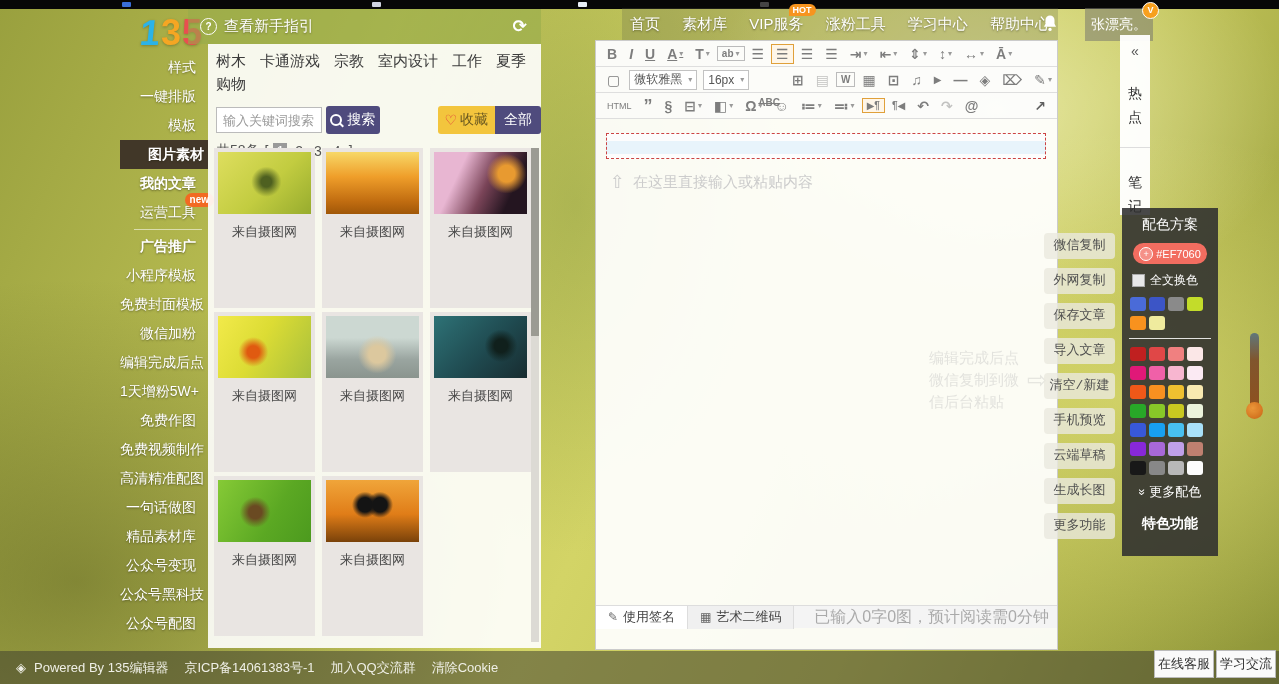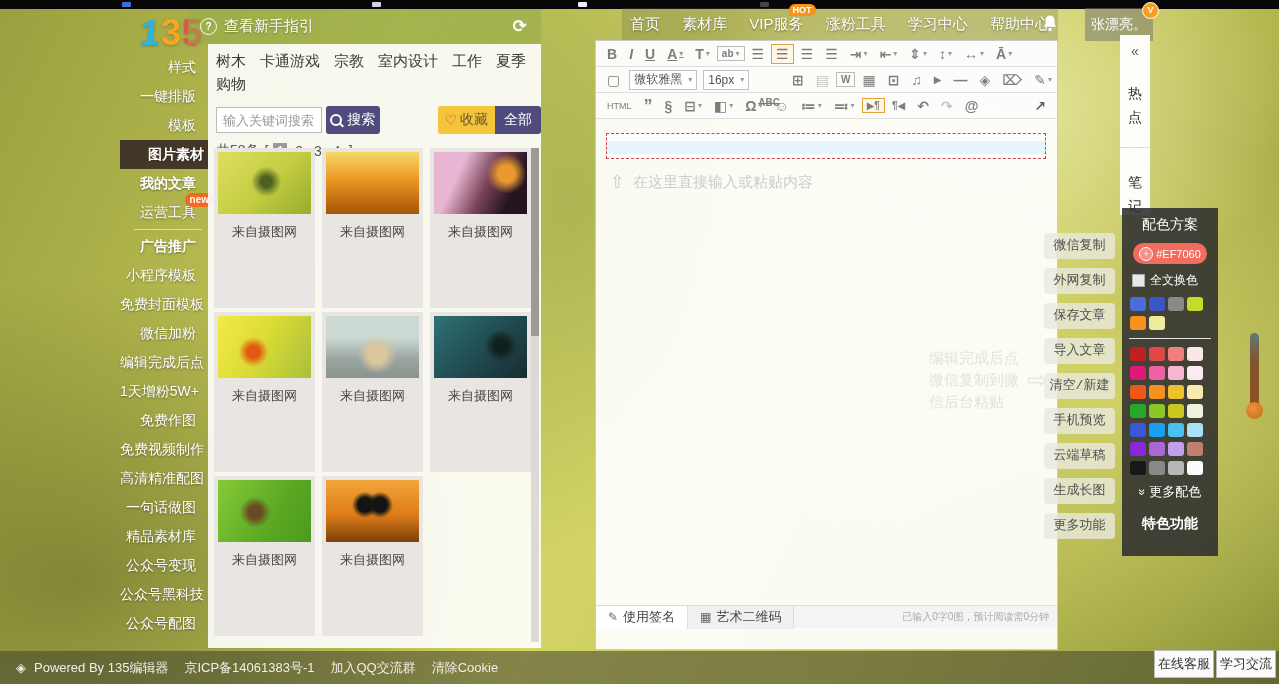--- a/index.html
+++ b/index.html
@@ -118,21 +118,21 @@
   .ph-arrow{font-size:18px;}
   .hint-left{position:absolute;left:12px;top:238px;display:flex;align-items:center;gap:10px;color:#e0e0dc;}
   .hint-right{position:absolute;right:10px;top:228px;display:flex;align-items:center;gap:8px;color:#e0e0dc;}
   .hint-lines{font-size:15px;line-height:22px;color:#e3e3de;}
   .hint-arrow{font-size:24px;color:#e6e6e0;}
   .ed-bottom{position:absolute;left:0;bottom:0;width:100%;height:23px;background:#f4f4f4;
     border-top:1px solid #ddd;display:flex;align-items:center;box-sizing:border-box;}
   .ed-tab{display:flex;align-items:center;gap:5px;height:23px;padding:0 12px;font-size:13px;
     color:#444;cursor:pointer;background:#fff;border-right:1px solid #ddd;}
   .ed-tab .ticon{color:#666;font-size:12px;}
-  .ed-stats{margin-left:auto;padding-right:8px;font-size:10px;color:#aaa;}
+  .ed-stats{margin-left:auto;padding-right:8px;font-size:16px;color:#aaa;}
 
   
   .actions{position:absolute;left:1044px;top:233px;width:71px;display:flex;flex-direction:column;gap:9px;font-family:Liberation Mono, monospace;}
   .act-btn{height:26px;line-height:26px;text-align:center;font-size:13px;color:#4f4f4f;
     background:rgba(234,233,223,.8);border-radius:4px;cursor:pointer;}
 
   
   .side-strip{position:absolute;left:1120px;top:35px;width:30px;height:180px;background:rgba(255,255,255,.96);
     display:flex;flex-direction:column;align-items:center;}
   .collapse{margin-top:8px;font-size:14px;color:#555;cursor:pointer;}

